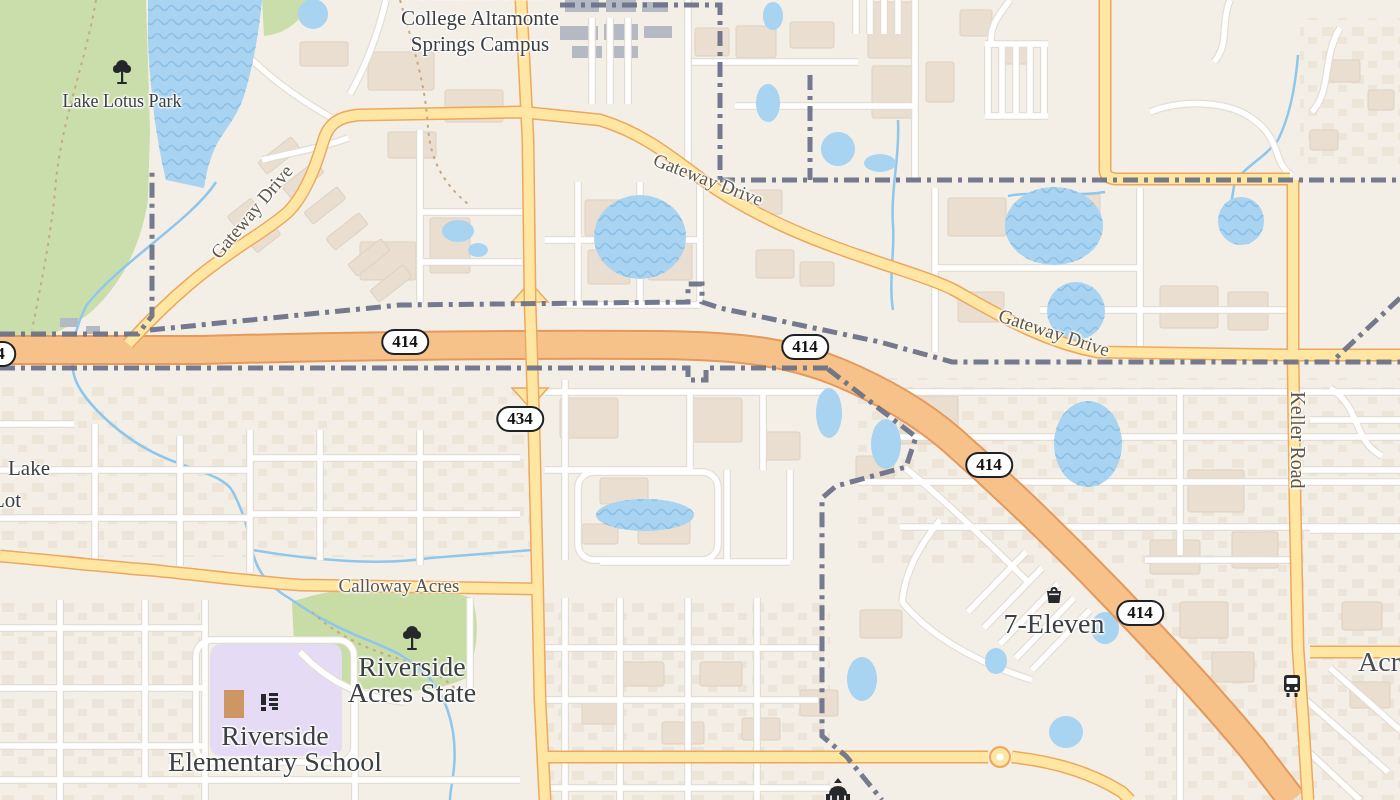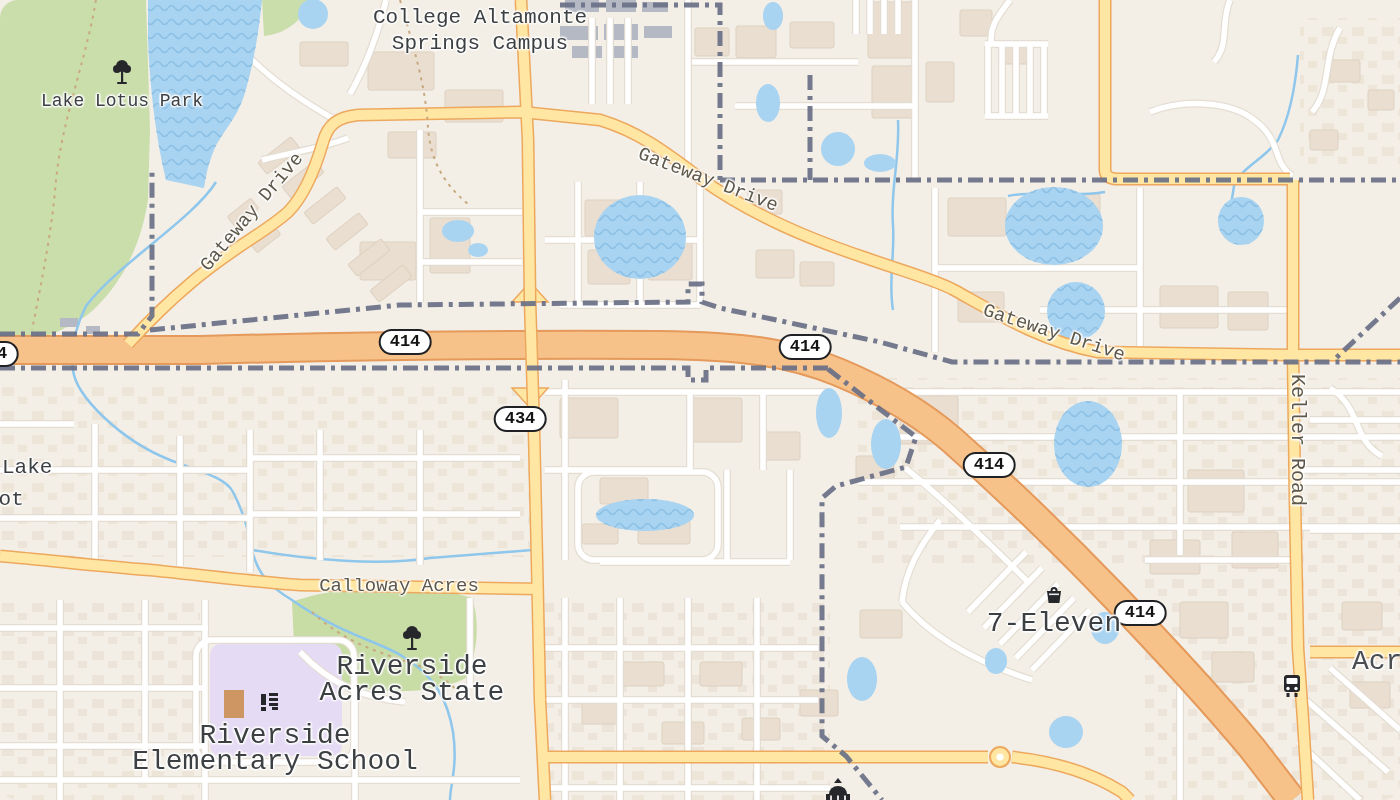--- a/index.html
+++ b/index.html
@@ -1,27 +1,27 @@
 <!DOCTYPE html>
 <html><head>
 <meta charset="utf-8">
 <style>
   html,body{margin:0;padding:0;background:#F3EFE7;}
   #viewport{position:relative;width:1400px;height:800px;overflow:hidden;background:#F3EFE7;
-    font-family:Liberation Mono, monospace;border-radius:18px;}
+    font-family:Liberation Serif, serif;}
   #basemap{position:absolute;left:0;top:0;}
   .lbl{position:absolute;white-space:nowrap;color:#3d4043;font-size:28px;
     transform:translate(-50%,-50%);
     text-shadow:0 0 3px #fff,0 0 3px #fff,1px 1px 2px #fff,-1px -1px 2px #fff,1px -1px 2px #fff,-1px 1px 2px #fff;}
   .poi{text-align:center;line-height:26px;}
   .road{color:#5e584a;font-size:19px;}
   .shield{position:absolute;transform:translate(-50%,-50%);background:#fff;
     border:2.5px solid #202124;border-radius:14px;padding:0 9px;line-height:22px;
     font-weight:bold;font-size:17px;color:#141414;text-shadow:none;}
-  .noctr{transform:none;}
+  .noctr{transform:none;margin-left:6px;}
   .icon{position:absolute;}
 </style>
 </head>
 <body>
 
 <div id="viewport">
 
   <svg id="basemap" width="1400" height="800" viewBox="0 0 1400 800" xmlns="http://www.w3.org/2000/svg">
     <defs>
       <pattern id="hp" width="30" height="24" patternUnits="userSpaceOnUse">

